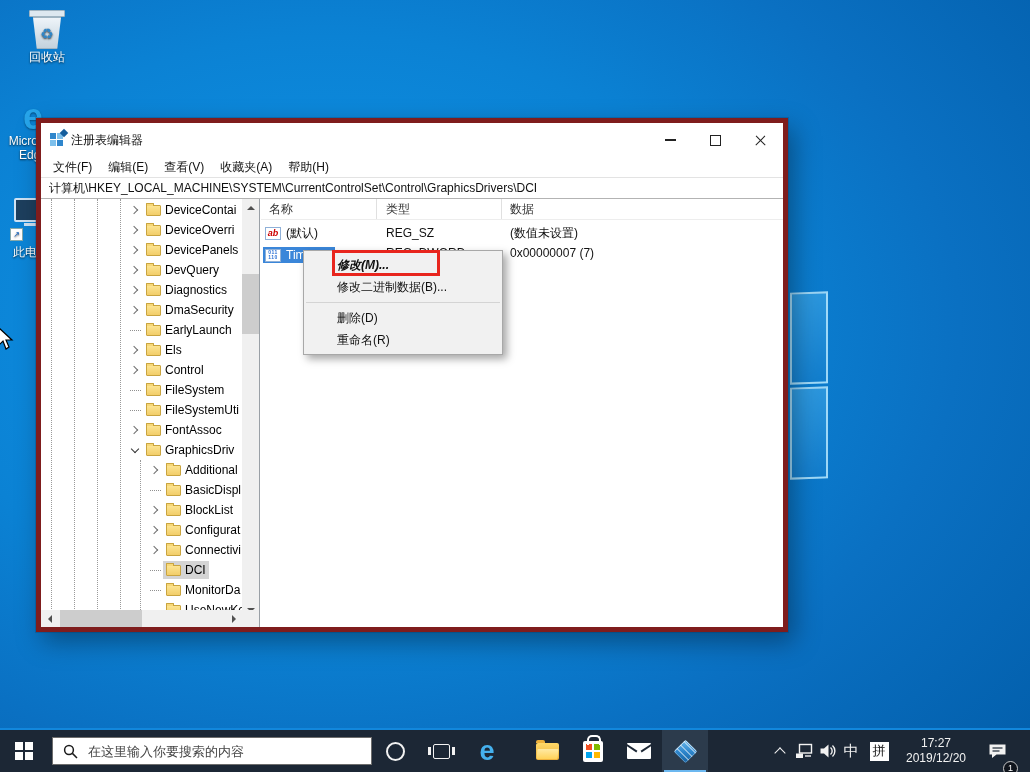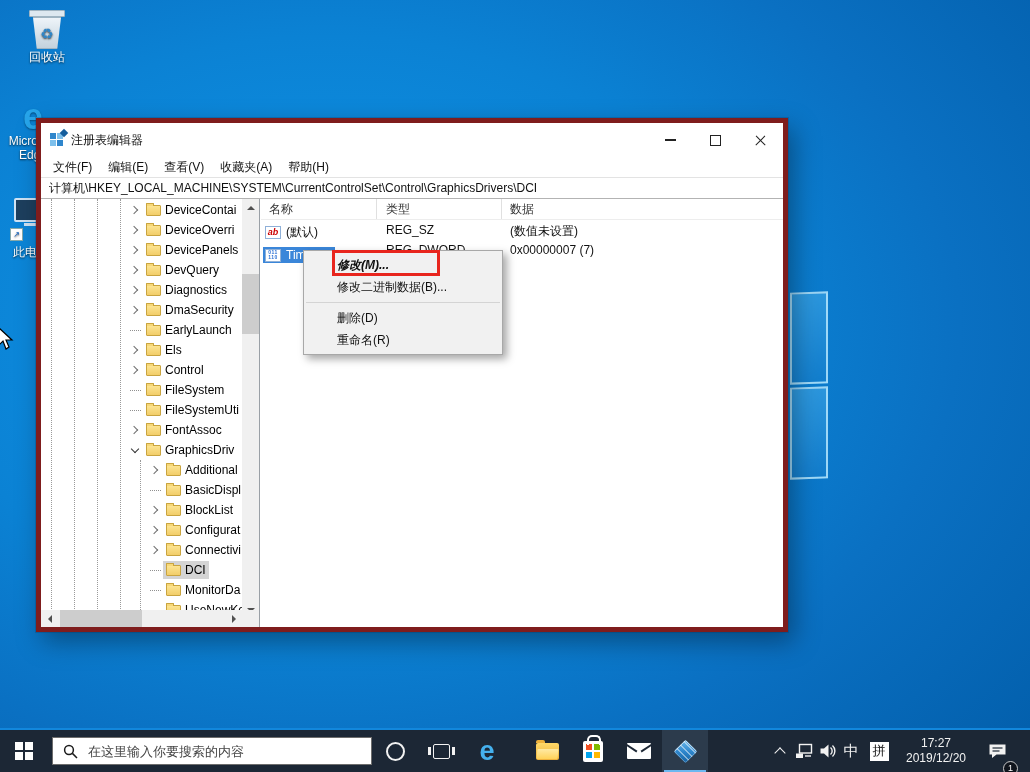--- a/index.html
+++ b/index.html
@@ -80,21 +80,21 @@
   .tri.up{border-bottom-color:#505050;margin-top:-4px;} .tri.down{border-top-color:#505050;margin-bottom:-4px;}
   .tri.left{border-right-color:#505050;margin-left:-4px;} .tri.right{border-left-color:#505050;margin-right:-4px;}
   .sb-corner{position:absolute;right:0;bottom:0;width:17px;height:17px;background:#f0f0f0;}
   
   .values-panel{position:absolute;left:220px;top:0;right:0;bottom:0;background:#fff;overflow:hidden;}
   .val-header{position:absolute;left:0;top:0;right:0;height:20px;font-size:12px;color:#333;display:flex;
     border-bottom:1px solid #ededed;}
   .vh{box-sizing:border-box;line-height:20px;border-right:1px solid #e0e0e0;}
   .vh.name{width:116px;padding-left:8px;} .vh.type{width:125px;padding-left:9px;} .vh.data{flex:1;padding-left:8px;border-right:none;}
   .val-rows{position:absolute;left:0;top:24px;right:0;}
-  .val-row{display:flex;height:20px;align-items:flex-start;font-size:12px;color:#111;}
+  .val-row{display:flex;height:20px;align-items:center;font-size:12px;color:#111;}
   .vcell{box-sizing:border-box;overflow:hidden;white-space:nowrap;}
   .vcell.name{width:116px;padding-left:2px;} .vcell.type{width:125px;padding-left:9px;} .vcell.data{flex:1;padding-left:8px;}
   .ncell-inner{display:inline-flex;align-items:center;gap:5px;padding:1px 6px 1px 2px;}
   .ncell-inner.sel{background:#3a86d9;color:#fff;}
   .vicon{width:16px;height:13px;box-sizing:border-box;border:1px solid #8fb0d8;background:#fff;
     display:flex;align-items:center;justify-content:center;flex:0 0 16px;}
   .vicon.reg-sz::after{content:'ab';color:#c00;font-weight:bold;font-style:italic;font-size:9px;line-height:9px;}
   .vicon.reg-dword::after{content:'011\A 110';white-space:pre;color:#2a6fd4;font-weight:bold;
     font-size:5px;line-height:5px;letter-spacing:.5px;}
   

